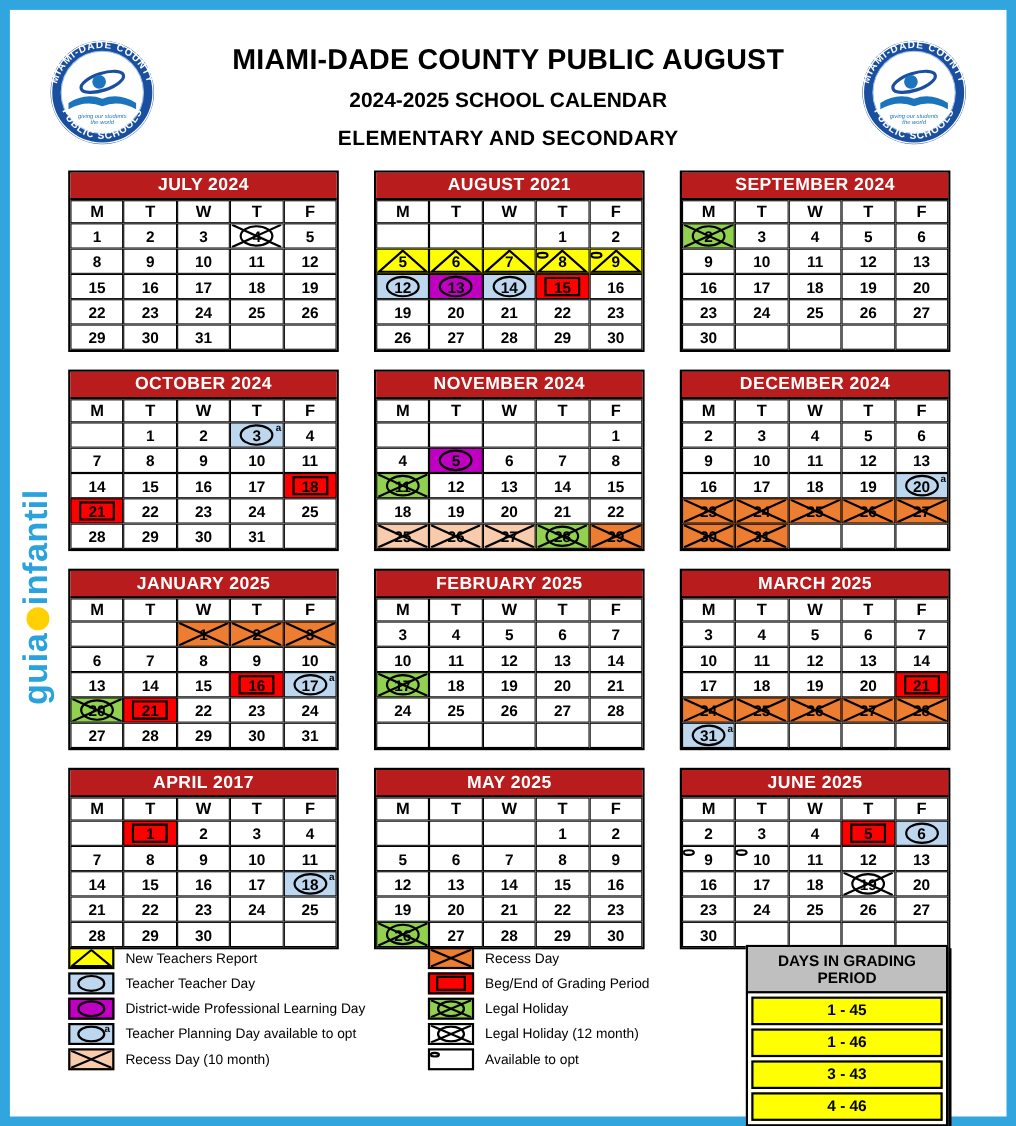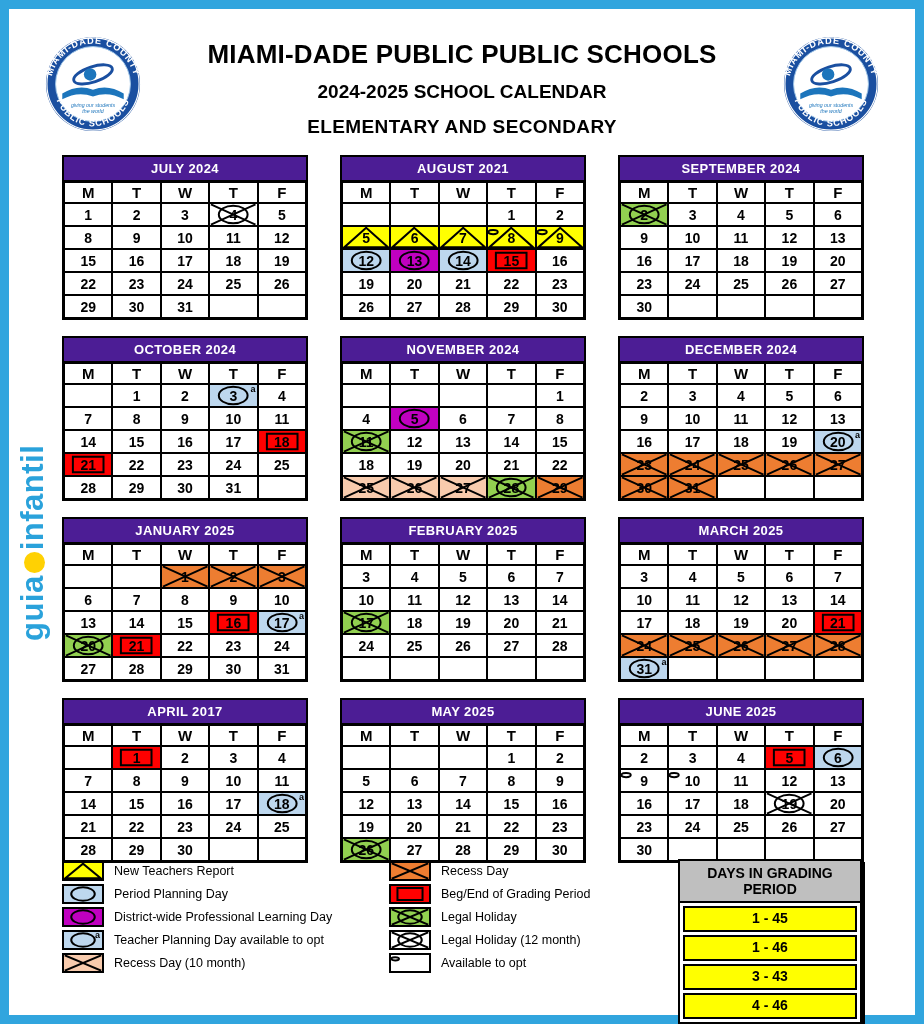--- a/index.html
+++ b/index.html
@@ -17,22 +17,22 @@
 
   
   .wm{position:absolute;left:6px;top:632px;transform-origin:0 0;transform:rotate(-90deg);
       white-space:nowrap;font-weight:bold;font-size:31px;color:#2AA2DB;letter-spacing:.5px;}
   .wm .dot{display:inline-block;width:21px;height:21px;border-radius:50%;background:#FFD103;margin:0 2px;vertical-align:-2px;}
 
   
   #months-grid{position:absolute;left:53px;top:146px;display:grid;
       grid-template-columns:repeat(3,246px);column-gap:32px;row-gap:16px;}
   .month{width:246px;border:2px solid #000;box-sizing:border-box;background:#fff;}
-  .mhead{height:23px;line-height:23px;background:#4c1d95;color:#fff;text-align:center;
-      font-size:13px;font-weight:bold;border-bottom:2px solid #000;letter-spacing:.4px;}
+  .mhead{height:23px;line-height:23px;background:#b91c1c;color:#fff;text-align:center;
+      font-size:16px;font-weight:bold;border-bottom:2px solid #000;letter-spacing:.4px;}
   .dow,.wk{display:grid;grid-template-columns:repeat(5,1fr);}
   .dowc{height:21px;line-height:19px;text-align:center;font-size:15px;font-weight:bold;
       border:1px solid #000;box-sizing:border-box;background:#fff;}
   .cell{position:relative;height:23px;border:1px solid #000;box-sizing:border-box;
       display:flex;align-items:center;justify-content:center;font-size:14px;font-weight:bold;background:#fff;}
   .cell .num{position:relative;}
   .mark{position:absolute;left:0;top:0;width:100%;height:100%;pointer-events:none;}
   .mark *{fill:none;stroke:#000;stroke-width:2;vector-effect:non-scaling-stroke;}
   .supa{position:absolute;top:0;right:1px;font-size:9px;line-height:9px;font-weight:bold;}
 
@@ -74,21 +74,21 @@
         <g transform="rotate(-18 50 40)">
           <ellipse cx="50" cy="40" rx="21" ry="8" fill="none" stroke="#1A4FA0" stroke-width="3"></ellipse>
         </g>
         <circle cx="47" cy="40" r="6.5" fill="#1C75BC"></circle>
         <path d="M18,60 Q34,50 50,56 Q66,50 82,60 L82,66 Q66,57 50,63 Q34,57 18,66 Z" fill="#1C75BC"></path>
         <text x="50" y="74" font-size="5.5" font-style="italic" fill="#1C75BC" text-anchor="middle">giving our students</text>
         <text x="50" y="80" font-size="5.5" font-style="italic" fill="#1C75BC" text-anchor="middle">the world</text>
       </svg></div>
 
   <div class="titles">
-    <div class="title-main">MIAMI-DADE PUBLIC PUBLIC SCHOOLS</div>
+    <div class="title-main">MIAMI-DADE COUNTY PUBLIC AUGUST</div>
     <div class="title-sub">2024-2025 SCHOOL CALENDAR</div>
     <div class="title-sub2">ELEMENTARY AND SECONDARY</div>
   </div>
 
   <div id="logo-right" class="logo"><svg viewBox="0 0 100 100" width="96" height="96">
         <circle cx="50" cy="50" r="49" fill="#1A4FA0"></circle>
         <circle cx="50" cy="50" r="48" fill="none" stroke="#fff" stroke-width="1.2"></circle>
         <circle cx="50" cy="50" r="39" fill="#fff"></circle>
         <circle cx="50" cy="50" r="39" fill="none" stroke="#9DC3E6" stroke-width="1"></circle>
         <defs>
@@ -1460,21 +1460,21 @@
             </svg>
           </span>
           <span class="llabel">New Teachers Report</span>
         </div>
         <div class="litem">
           <span class="swatch" style="background:#BDD7EE">
             <svg class="mark" viewBox="0 0 100 100" preserveAspectRatio="none">
               <ellipse cx="50" cy="50" rx="31" ry="42"></ellipse>
             </svg>
           </span>
-          <span class="llabel">Period Planning Day</span>
+          <span class="llabel">Teacher Teacher Day</span>
         </div>
         <div class="litem">
           <span class="swatch" style="background:#C000C0">
             <svg class="mark" viewBox="0 0 100 100" preserveAspectRatio="none">
               <ellipse cx="50" cy="50" rx="31" ry="42"></ellipse>
             </svg>
           </span>
           <span class="llabel">District-wide Professional Learning Day</span>
         </div>
         <div class="litem">

